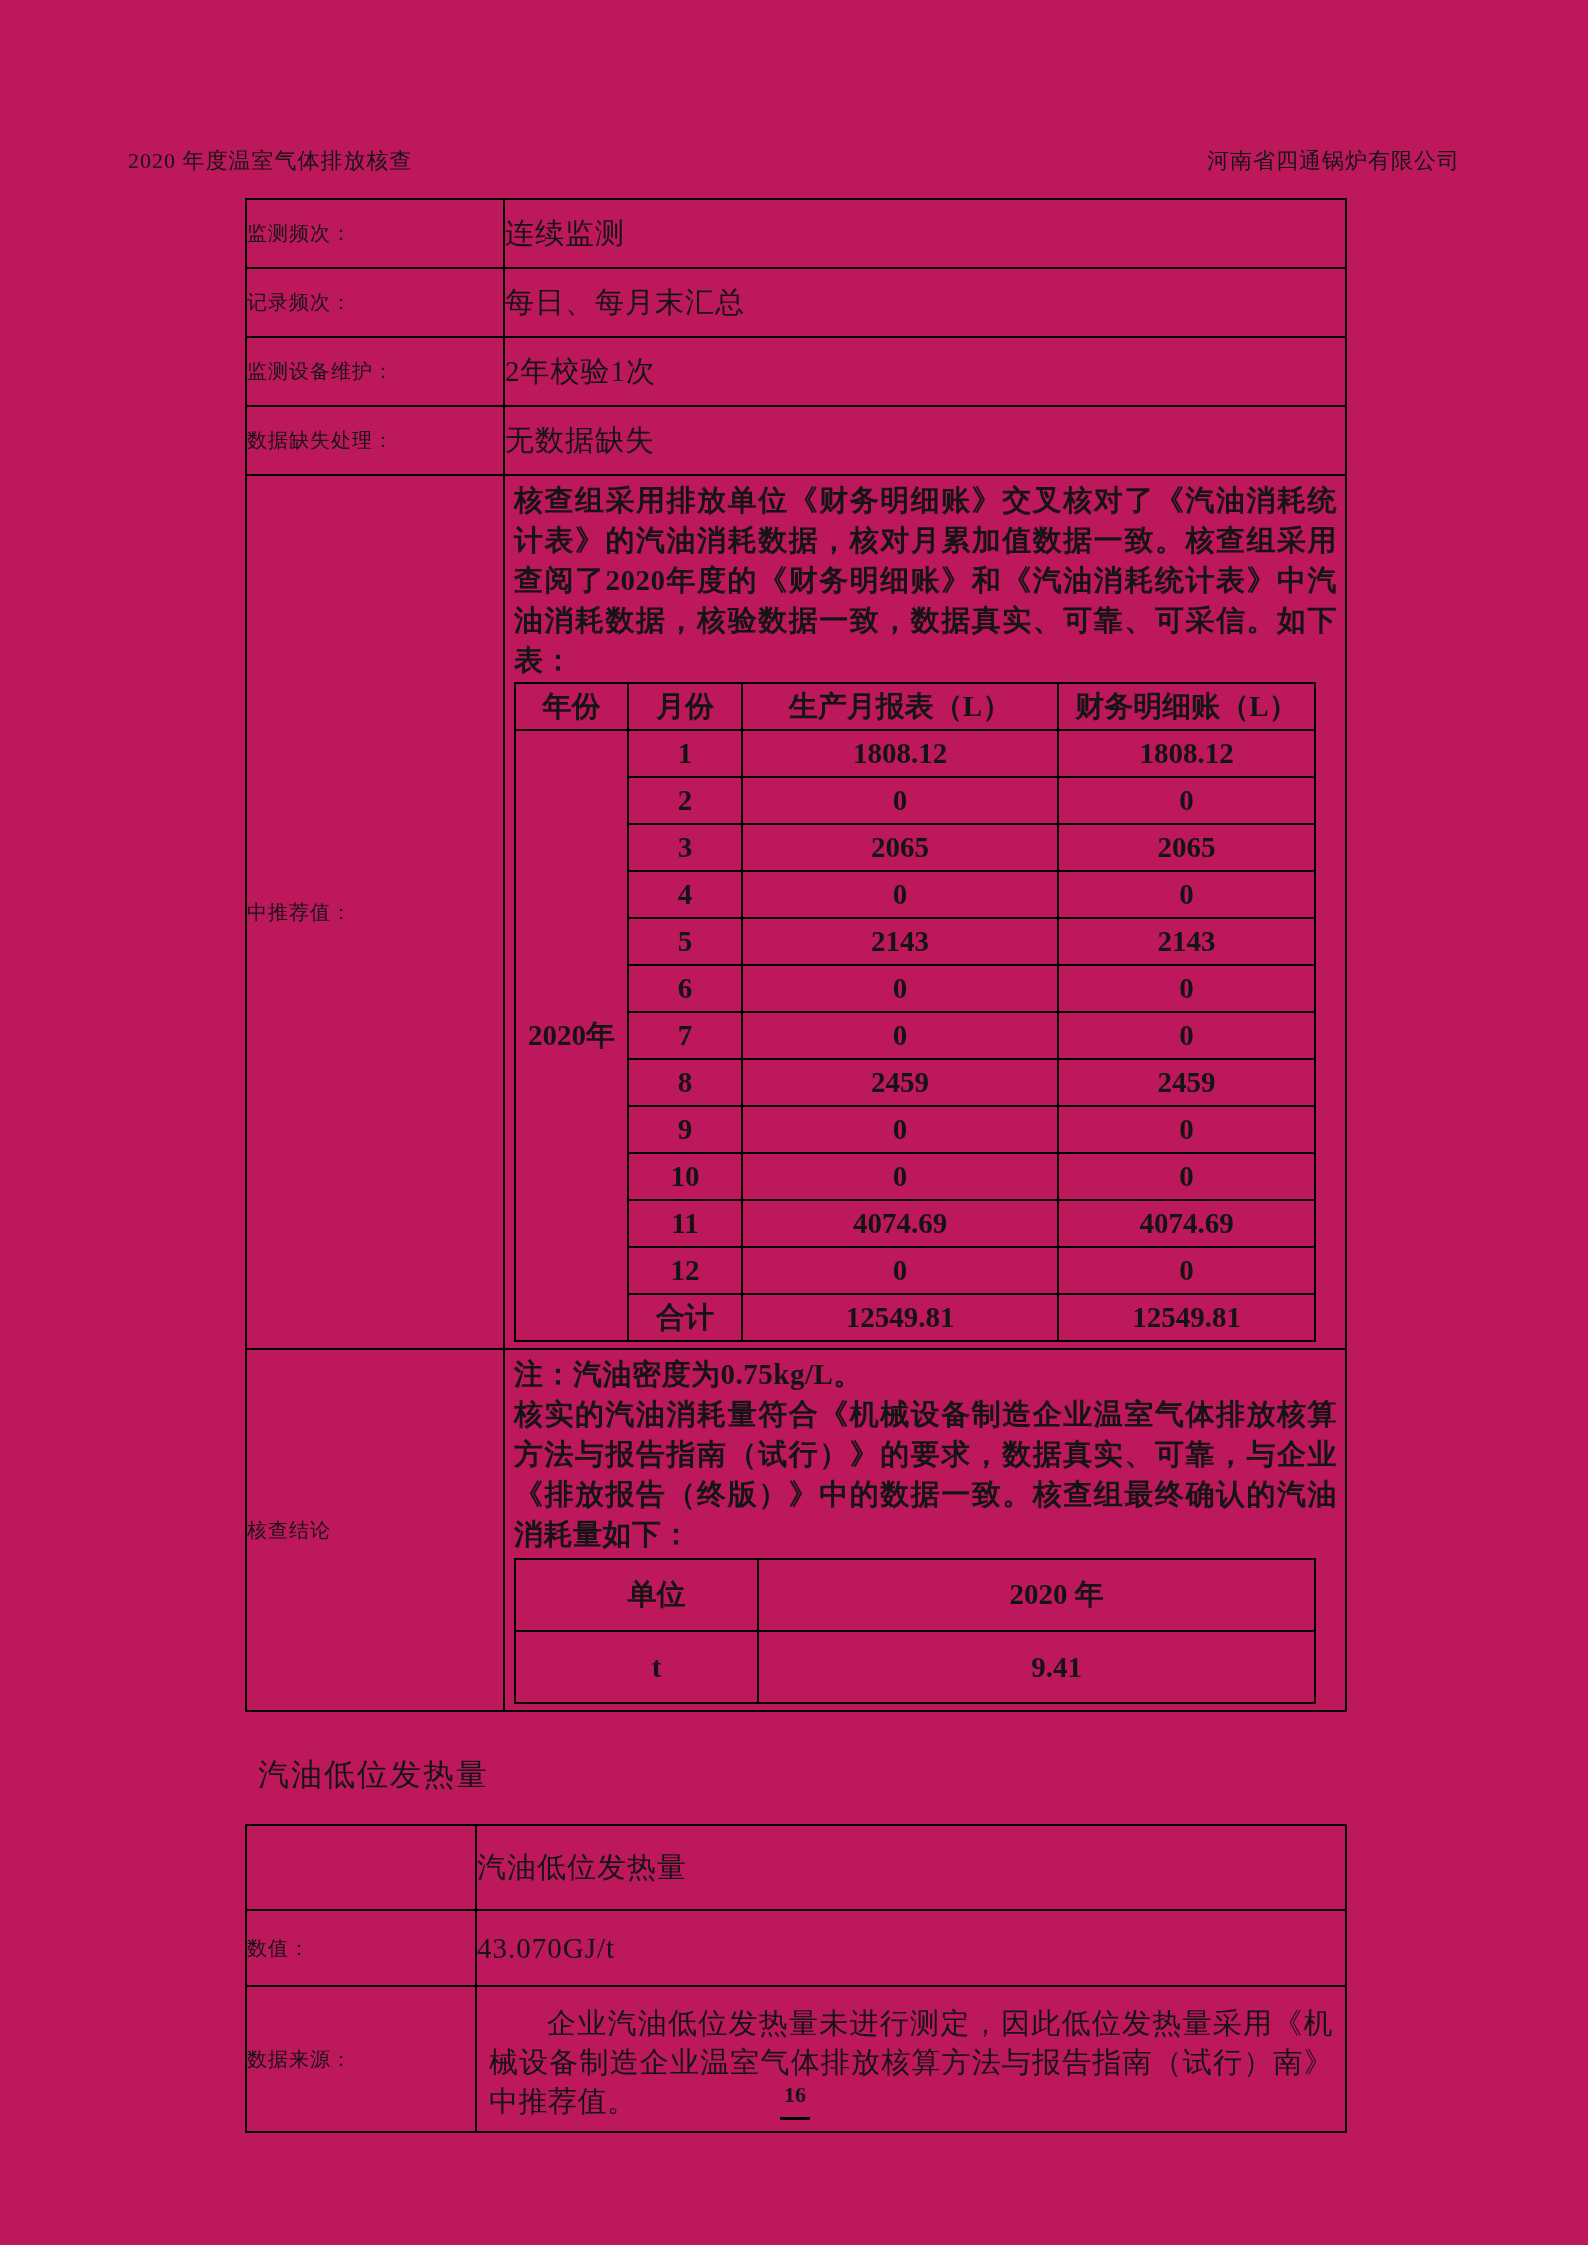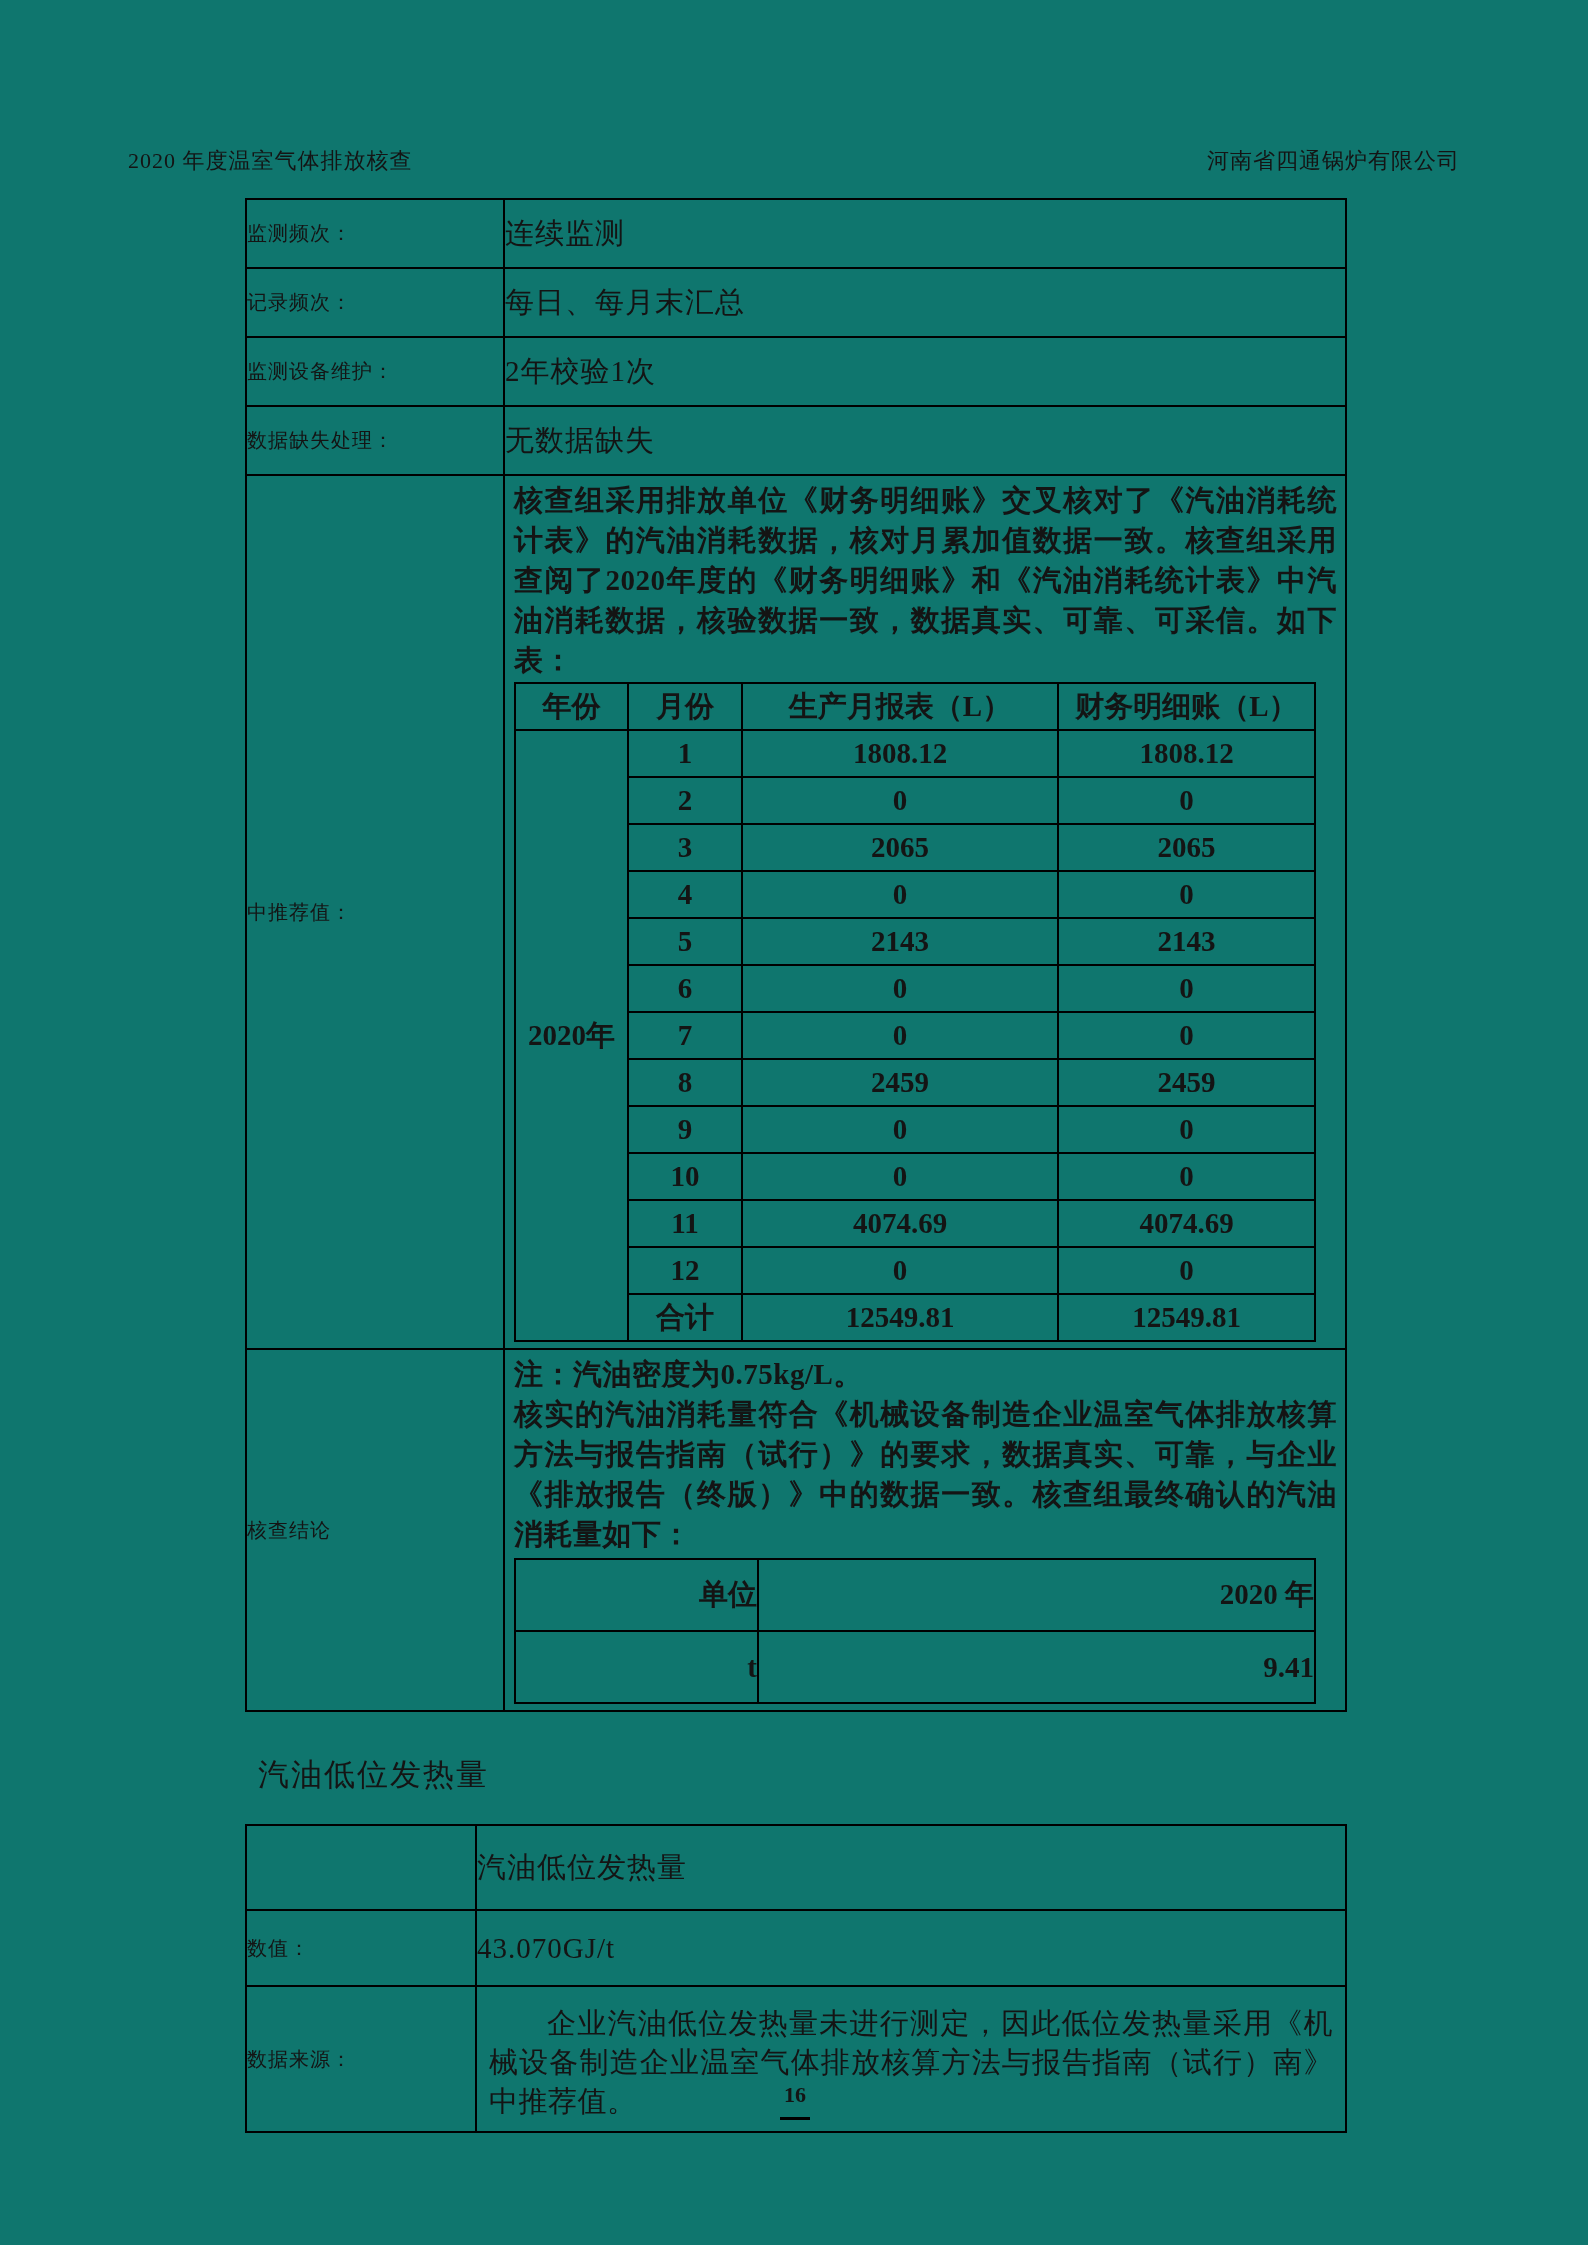--- a/index.html
+++ b/index.html
@@ -5,21 +5,21 @@
   * { margin: 0; padding: 0; box-sizing: border-box; }
   html, body { background: #ffffff; }
   body {
     width: 1588px; height: 2245px;
     font-family: "Liberation Serif", "DejaVu Serif", serif;
     color: #141414;
   }
   .page {
     position: relative;
     width: 1588px; height: 2245px;
-    background: #0f766e;
+    background: #be185d;
     overflow: hidden;
   }
   .doc-header {
     display: flex;
     justify-content: space-between;
     align-items: baseline;
     padding: 146px 128px 0 128px;
     font-size: 22px;
     letter-spacing: 1px;
   }
@@ -68,21 +68,21 @@
     height: 47px;
     overflow: hidden;
   }
   .fuel-table tr { height: 47px; }
   .summary-table {
     width: 800px;
     margin-top: 4px;
   }
   .summary-table td {
     border: 2px solid #000;
-    text-align: right;
+    text-align: center;
     vertical-align: middle;
     font-size: 29px;
     height: 72px;
     padding-left: 40px;
   }
   .section-title {
     margin: 42px 0 0 258px;
     font-size: 31px;
     font-weight: normal;
     letter-spacing: 2px;

